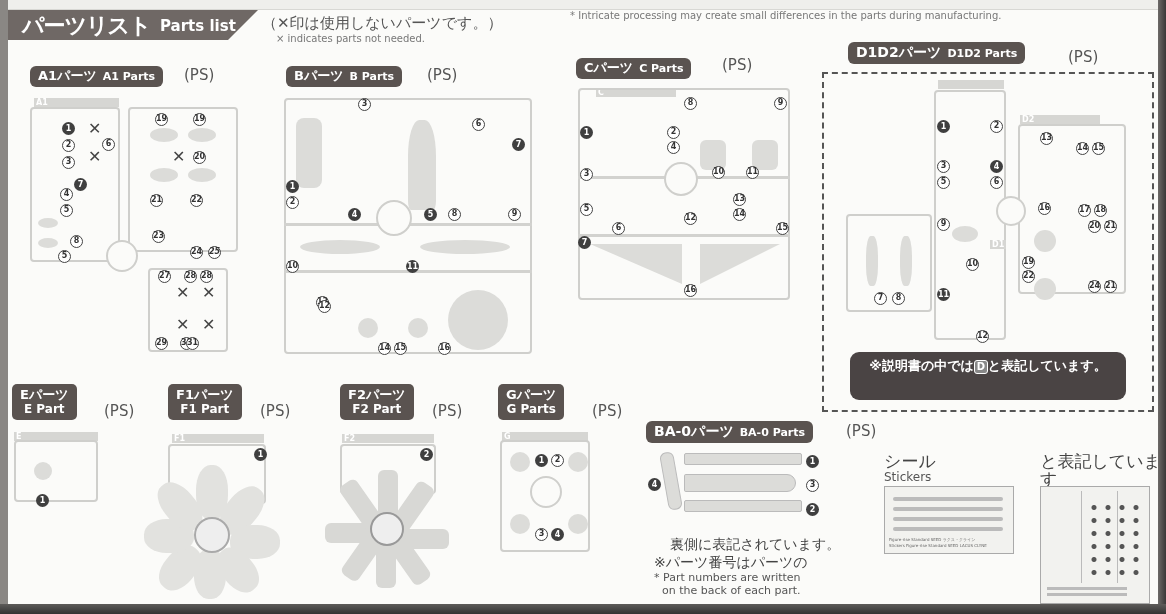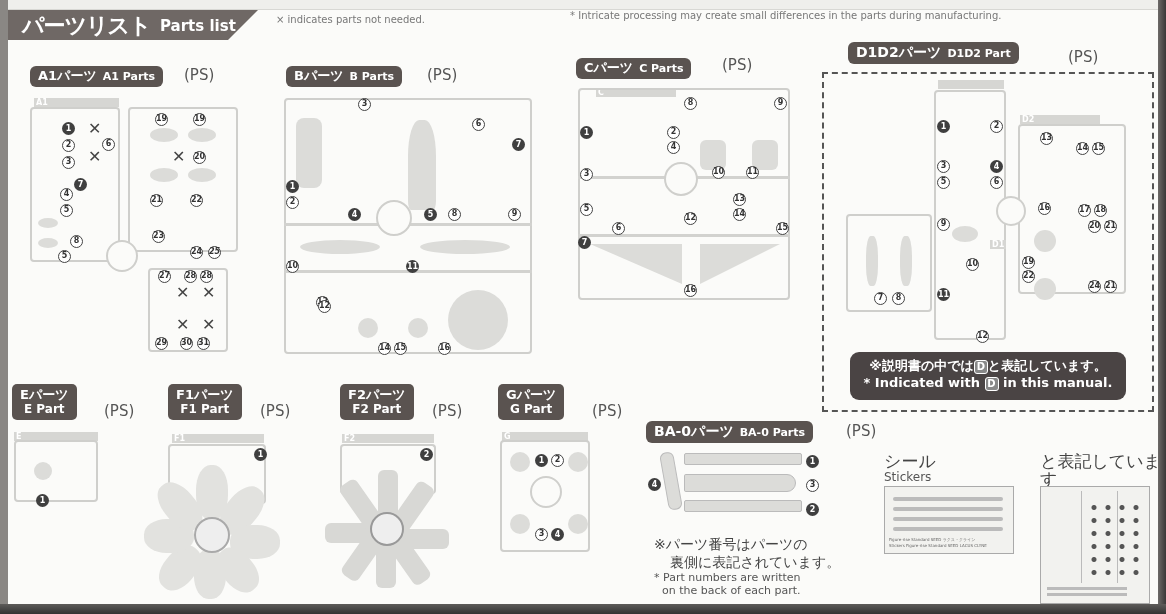--- a/index.html
+++ b/index.html
@@ -49,20 +49,21 @@
 <div class="top-strip"></div>
 <div class="left-edge"></div>
 <div class="right-edge"></div>
 <div class="bottom-edge"></div>
 
 <div class="title-band">
   <span class="jp">パーツリスト</span>
   <span class="en">Parts list</span>
 </div>
 <div class="note" style="left:262px;top:14px;">
+  <div class="jp">（✕印は使用しないパーツです。）</div>
   <div class="en" style="margin-left:14px;">× indicates parts not needed.</div>
 </div>
 <div class="note" style="left:570px;top:10px;width:580px;">
   <div class="en">* Intricate processing may create small differences in the parts during manufacturing.</div>
 </div>
 
 <div class="badge" style="left:30px;top:66px;">
   <span>A1パーツ</span><span class="en">A1 Parts</span>
 </div>
 <span class="ps" style="left:184px;top:66px;">(PS)</span>
@@ -99,21 +100,21 @@
 <span class="num o" style="left:208px;top:246px;font-style:italic;">25</span>
 <span class="num o" style="left:158px;top:270px;">27</span>
 <span class="num o" style="left:184px;top:270px;">28</span>
 <span class="num o" style="left:200px;top:270px;">28</span>
 <span class="cross" style="left:176px;top:286px;">✕</span>
 <span class="cross" style="left:202px;top:286px;">✕</span>
 <span class="cross" style="left:176px;top:318px;">✕</span>
 <span class="cross" style="left:202px;top:318px;">✕</span>
 <span class="num o" style="left:155px;top:337px;">29</span>
 <span class="num o" style="left:180px;top:337px;">30</span>
-<span class="num o" style="left:197px;top:337px;text-align:center;">31</span>
+<span class="num o" style="left:186px;top:337px;text-align:center;">31</span>
 
 <div class="badge" style="left:286px;top:66px;">
   <span>Bパーツ</span><span class="en">B Parts</span>
 </div>
 <span class="ps" style="left:427px;top:66px;">(PS)</span>
 <div class="runner" style="left:284px;top:98px;width:248px;height:256px;"></div>
 <div class="bar" style="left:284px;top:223px;width:248px;height:3px;"></div>
 <div class="bar" style="left:284px;top:270px;width:248px;height:3px;"></div>
 <div class="gate-circle" style="left:376px;top:200px;width:36px;height:36px;"></div>
 <div class="blob" style="left:296px;top:118px;width:26px;height:70px;border-radius:8px;"></div>
@@ -164,21 +165,21 @@
 <span class="num o" style="left:774px;top:97px;">9</span>
 <span class="num o" style="left:712px;top:166px;">10</span>
 <span class="num o" style="left:746px;top:166px;">11</span>
 <span class="num o" style="left:684px;top:212px;">12</span>
 <span class="num o" style="left:733px;top:193px;">13</span>
 <span class="num o" style="left:733px;top:208px;">14</span>
 <span class="num o" style="left:776px;top:222px;">15</span>
 <span class="num o" style="left:684px;top:284px;">16</span>
 
 <div class="badge" style="left:848px;top:42px;font-size:14px;">
-  <span>D1D2パーツ</span><span class="en">D1D2 Part</span>
+  <span>D1D2パーツ</span><span class="en">D1D2 Parts</span>
 </div>
 <span class="ps" style="left:1068px;top:48px;">(PS)</span>
 <div class="dashed-box"></div>
 <div class="sprue-tag" style="left:938px;top:80px;width:66px;"></div>
 <div class="runner" style="left:934px;top:90px;width:72px;height:250px;"></div>
 <div class="runner" style="left:846px;top:214px;width:86px;height:98px;"></div>
 <div class="sprue-tag" style="left:1020px;top:115px;width:80px;">D2</div>
 <div class="runner" style="left:1018px;top:124px;width:108px;height:170px;"></div>
 <div class="sprue-tag" style="left:990px;top:240px;width:16px;">D1</div>
 <div class="gate-circle" style="left:996px;top:196px;width:30px;height:30px;"></div>
@@ -206,21 +207,20 @@
 <span class="num o" style="left:1078px;top:204px;">17</span>
 <span class="num o" style="left:1094px;top:204px;">18</span>
 <span class="num o" style="left:1022px;top:256px;">19</span>
 <span class="num o" style="left:1088px;top:220px;">20</span>
 <span class="num o" style="left:1104px;top:220px;">21</span>
 <span class="num o" style="left:1022px;top:270px;">22</span>
 <span class="num o" style="left:1088px;top:280px;">24</span>
 <span class="num o" style="left:1104px;top:280px;">21</span>
 <div class="d-note">
   <div class="jp"><span>※説明書の中では</span><span class="dchip">D</span><span>と表記しています。</span></div>
-  <div class="en"><span>* Indicated with</span> <span class="dchip">D</span> <span>in this manual.</span></div>
 </div>
 
 <div class="badge two" style="left:12px;top:384px;">
   <span>Eパーツ</span><span class="en">E Part</span>
 </div>
 <span class="ps" style="left:104px;top:402px;">(PS)</span>
 <div class="sprue-tag" style="left:14px;top:432px;width:84px;">E</div>
 <div class="runner" style="left:14px;top:440px;width:84px;height:62px;"></div>
 <div class="blob" style="left:34px;top:462px;width:18px;height:18px;"></div>
 <span class="num" style="left:36px;top:494px;">1</span>
@@ -257,21 +257,21 @@
   <div class="petal" style="left:78px;top:44px;width:20px;height:50px;border-radius:6px;background:#d8d8d5;transform:rotate(90deg);"></div>
   <div class="petal" style="left:64px;top:66px;width:20px;height:50px;border-radius:6px;background:#d8d8d5;transform:rotate(145deg);"></div>
   <div class="petal" style="left:40px;top:66px;width:20px;height:52px;border-radius:6px;background:#d8d8d5;"></div>
   <div class="petal" style="left:16px;top:62px;width:20px;height:50px;border-radius:6px;background:#d8d8d5;transform:rotate(-145deg);"></div>
   <div class="petal" style="left:4px;top:38px;width:20px;height:50px;border-radius:6px;background:#d8d8d5;transform:rotate(-90deg);"></div>
   <div class="petal" style="left:16px;top:8px;width:20px;height:56px;border-radius:6px;background:#d8d8d5;transform:rotate(-35deg);"></div>
   <div style="position:absolute;left:34px;top:42px;width:34px;height:34px;border-radius:50%;border:2px solid #999;background:#eee;"></div>
 </div>
 
 <div class="badge two" style="left:498px;top:384px;">
-  <span>Gパーツ</span><span class="en">G Part</span>
+  <span>Gパーツ</span><span class="en">G Parts</span>
 </div>
 <span class="ps" style="left:592px;top:402px;">(PS)</span>
 <div class="sprue-tag" style="left:502px;top:432px;width:86px;">G</div>
 <div class="runner" style="left:500px;top:440px;width:90px;height:112px;"></div>
 <div class="gate-circle" style="left:530px;top:476px;width:32px;height:32px;"></div>
 <div class="blob" style="left:510px;top:452px;width:20px;height:20px;"></div>
 <div class="blob" style="left:568px;top:452px;width:20px;height:20px;"></div>
 <div class="blob" style="left:510px;top:514px;width:20px;height:20px;"></div>
 <div class="blob" style="left:568px;top:514px;width:20px;height:20px;"></div>
 <span class="num" style="left:535px;top:454px;">1</span>
@@ -285,22 +285,22 @@
 <span class="ps" style="left:846px;top:422px;">(PS)</span>
 <div style="position:absolute;left:684px;top:453px;width:118px;height:12px;background:#dcdcd9;border:1px solid #bbb;border-radius:2px;"></div>
 <div style="position:absolute;left:684px;top:474px;width:112px;height:18px;background:#dcdcd9;border:1px solid #bbb;border-radius:2px 10px 10px 2px;"></div>
 <div style="position:absolute;left:684px;top:500px;width:118px;height:12px;background:#dcdcd9;border:1px solid #bbb;border-radius:2px;"></div>
 <div style="position:absolute;left:664px;top:452px;width:14px;height:58px;background:#dcdcd9;border:1px solid #bbb;border-radius:6px;transform:rotate(-10deg);"></div>
 <span class="num" style="left:806px;top:455px;">1</span>
 <span class="num o" style="left:806px;top:479px;">3</span>
 <span class="num" style="left:806px;top:503px;">2</span>
 <span class="num" style="left:648px;top:478px;">4</span>
 <div class="ba-note">
+  <div class="jp" style="margin-left:16px;">裏側に表記されています。</div>
   <div class="jp">※パーツ番号はパーツの</div>
-  <div class="jp" style="margin-left:16px;">裏側に表記されています。</div>
   <div class="en">* Part numbers are written</div>
   <div class="en" style="margin-left:8px;">on the back of each part.</div>
 </div>
 
 <div class="sub-title" style="left:884px;top:452px;">
   <div class="jp">シール</div>
   <div class="en">Stickers</div>
 </div>
 <div class="sheet" style="left:884px;top:486px;width:130px;height:68px;">
   <div style="position:absolute;left:8px;top:10px;width:110px;height:4px;background:#bbb;border-radius:2px;"></div>

